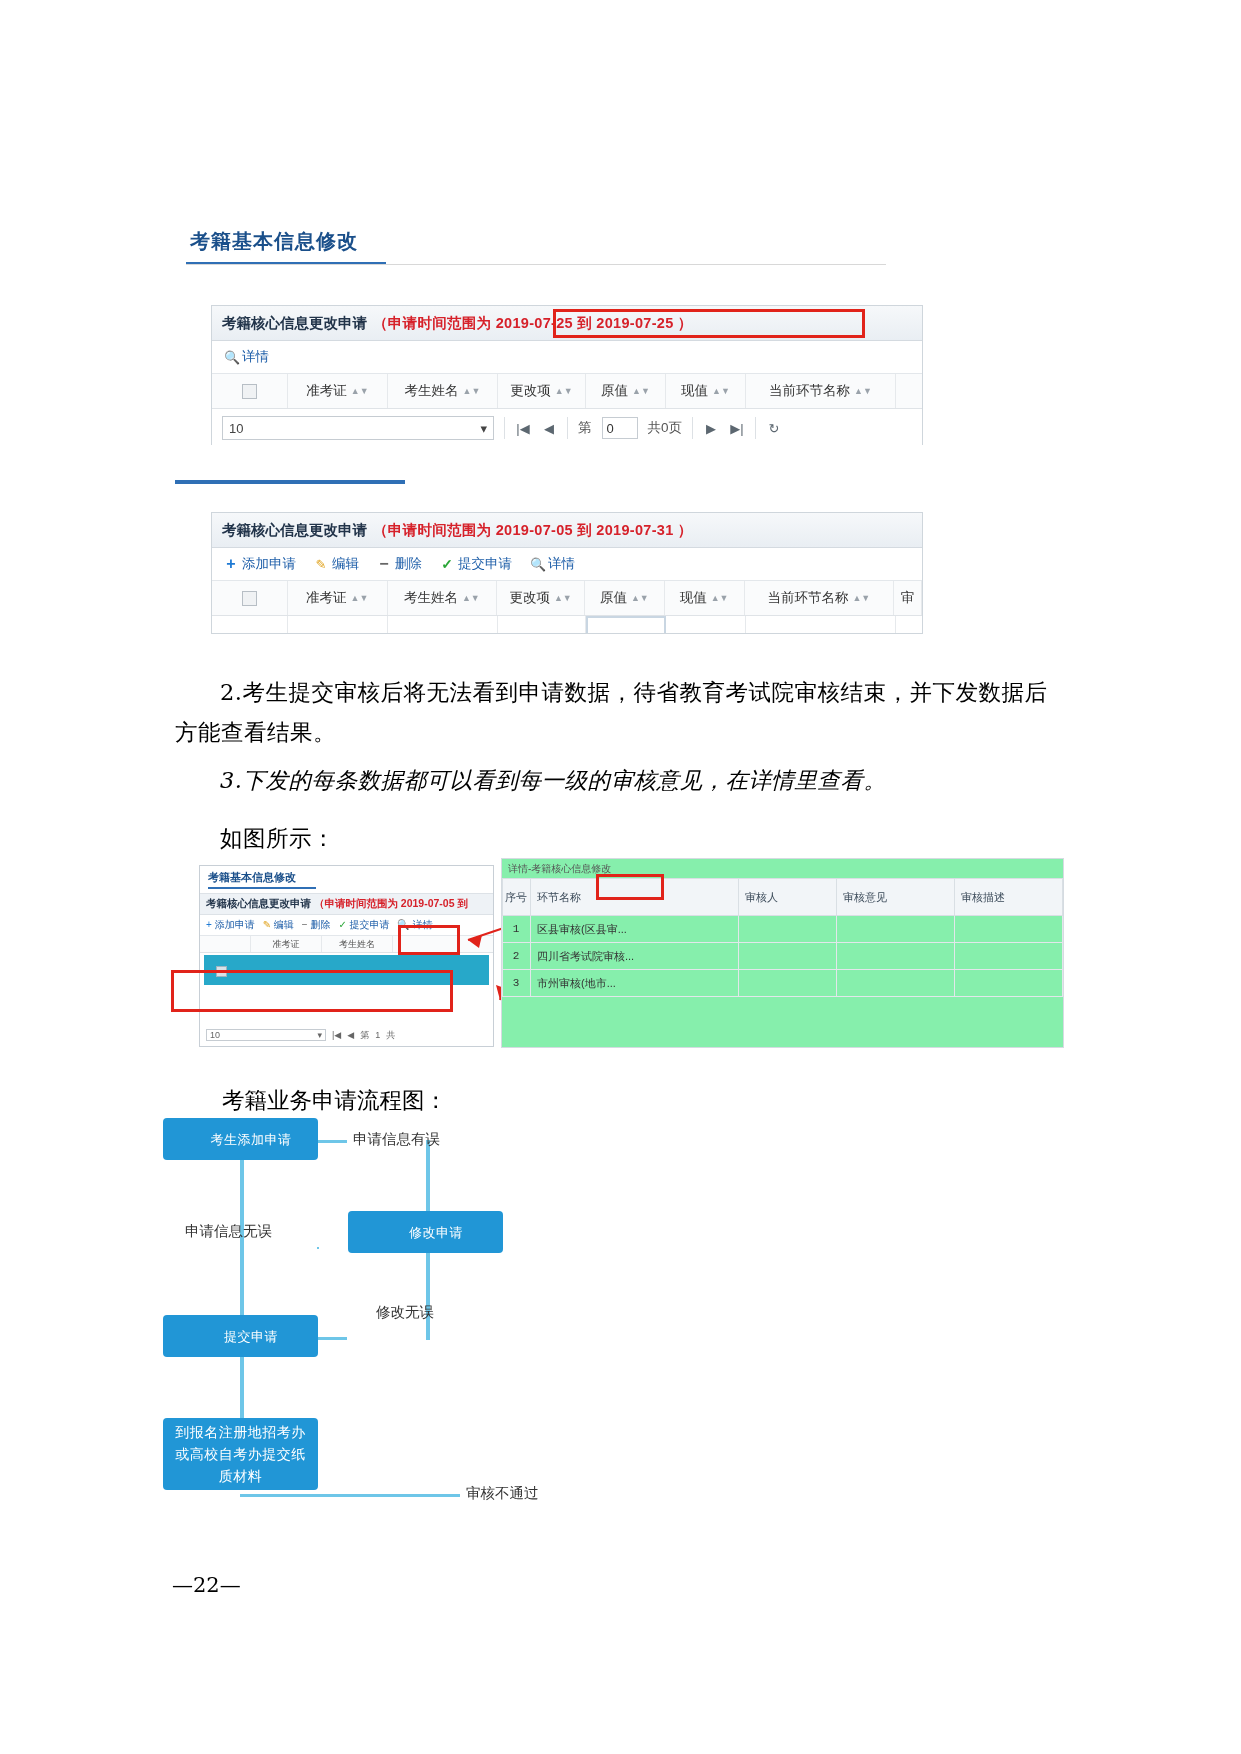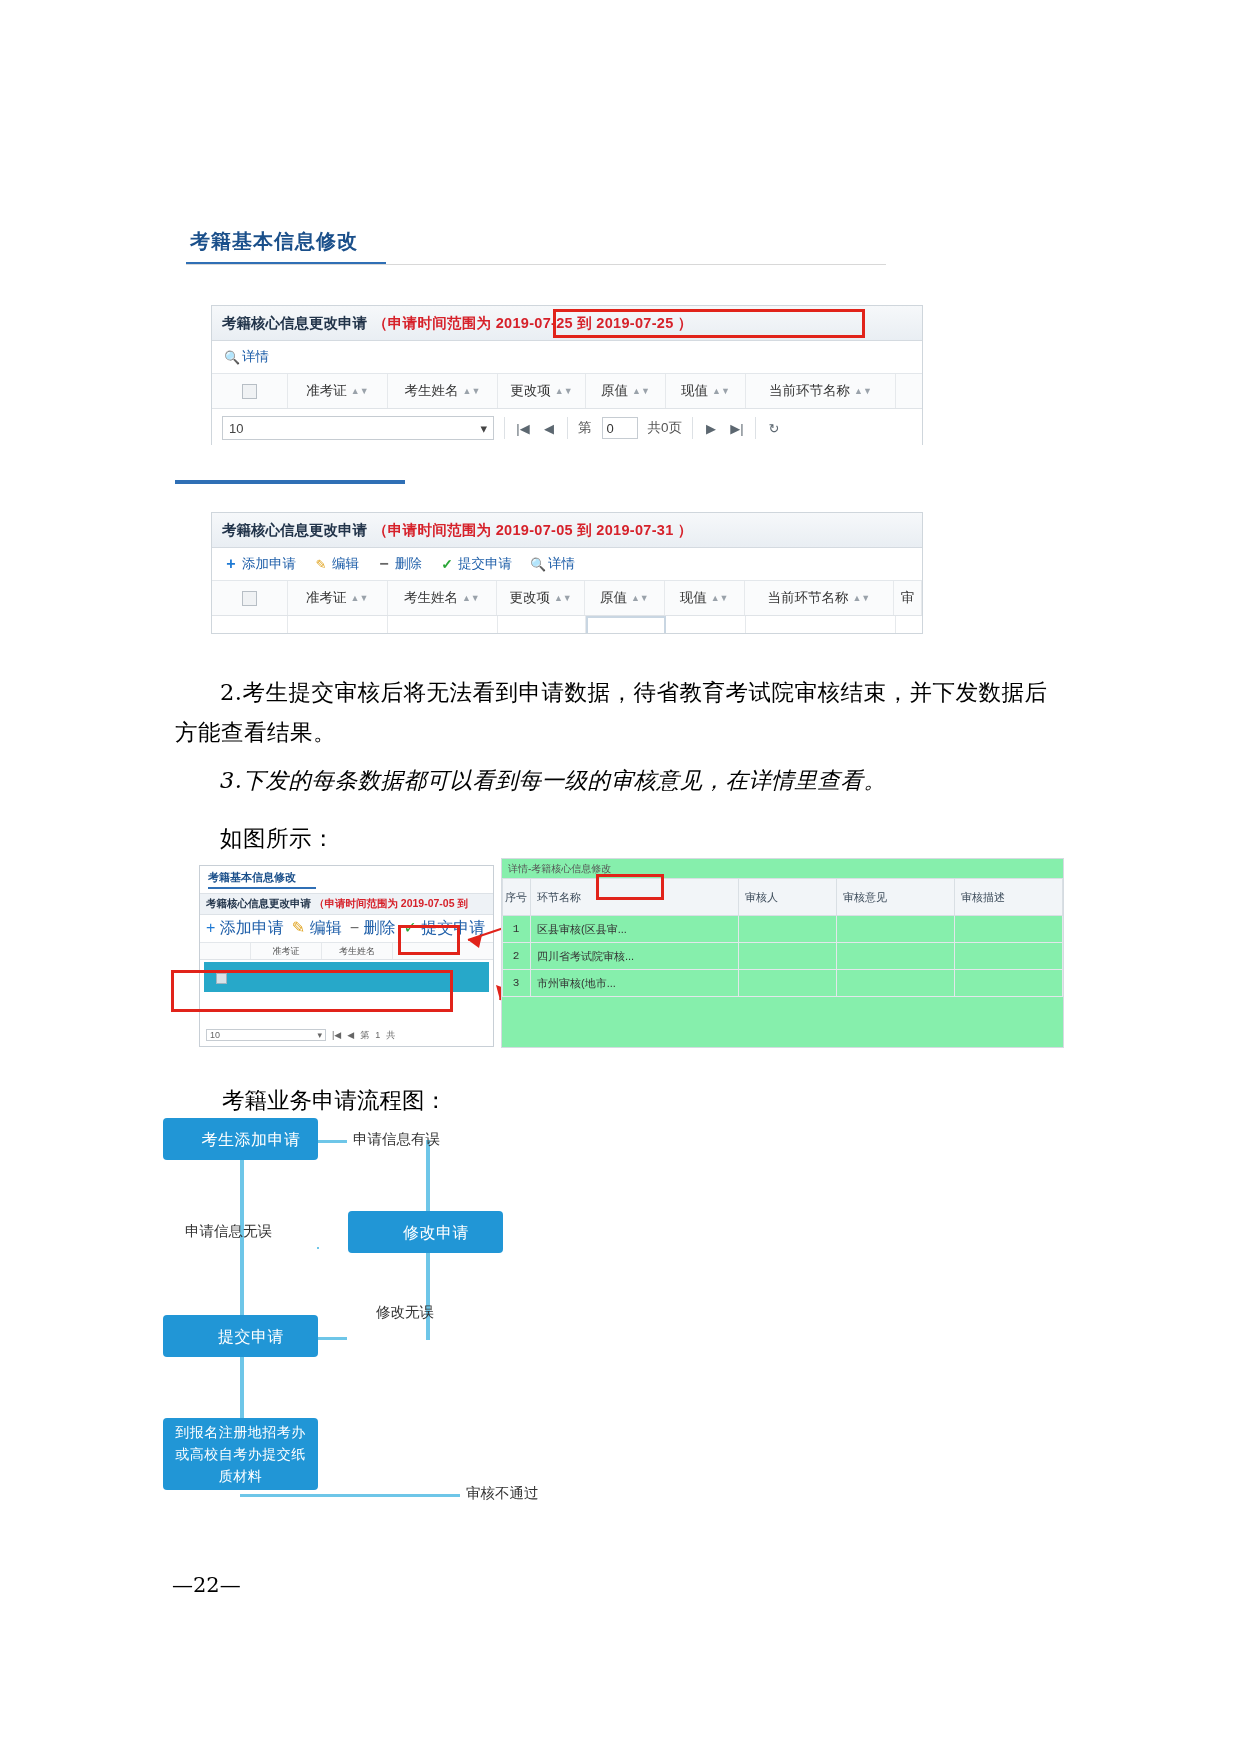--- a/index.html
+++ b/index.html
@@ -262,21 +262,21 @@
     border-top: 1px solid #dde2e7;
     border-bottom: 1px solid #dde2e7;
     white-space: nowrap;
     overflow: hidden;
   }
   .s3-head .range { color: #d6212a; }
   .s3-toolbar {
     display: flex;
     gap: 8px;
     font-family: "Liberation Sans", sans-serif;
-    font-size: 16px;
+    font-size: 10px;
     color: #1f5fa9;
     padding: 3px 0 3px 6px;
     border-bottom: 1px solid #e3e7eb;
     white-space: nowrap;
   }
   .s3-grid-head {
     height: 16px;
     background: #fafbfc;
     border-bottom: 1px solid #dfe3e7;
     display: flex;
@@ -387,21 +387,21 @@
     top: 1085px;
     font-family: "DejaVu Serif", serif;
     font-size: 22.5px;
     color: #000;
   }
   .fl-node {
     position: absolute;
     background: #2196d6;
     color: #fff;
     font-family: "Liberation Sans", sans-serif;
-    font-size: 16px;
+    font-size: 13px;
     border-radius: 4px;
     display: flex;
     align-items: center;
     justify-content: center;
     text-align: center;
     line-height: 21px;
     box-sizing: border-box;
     letter-spacing: 0.5px;
     padding-left: 21px;
   }

